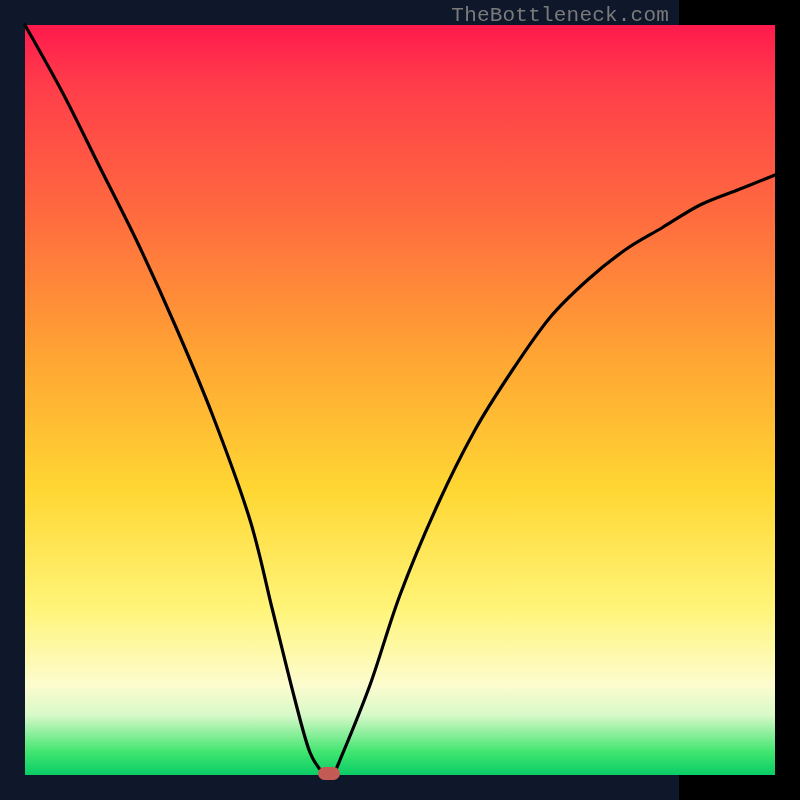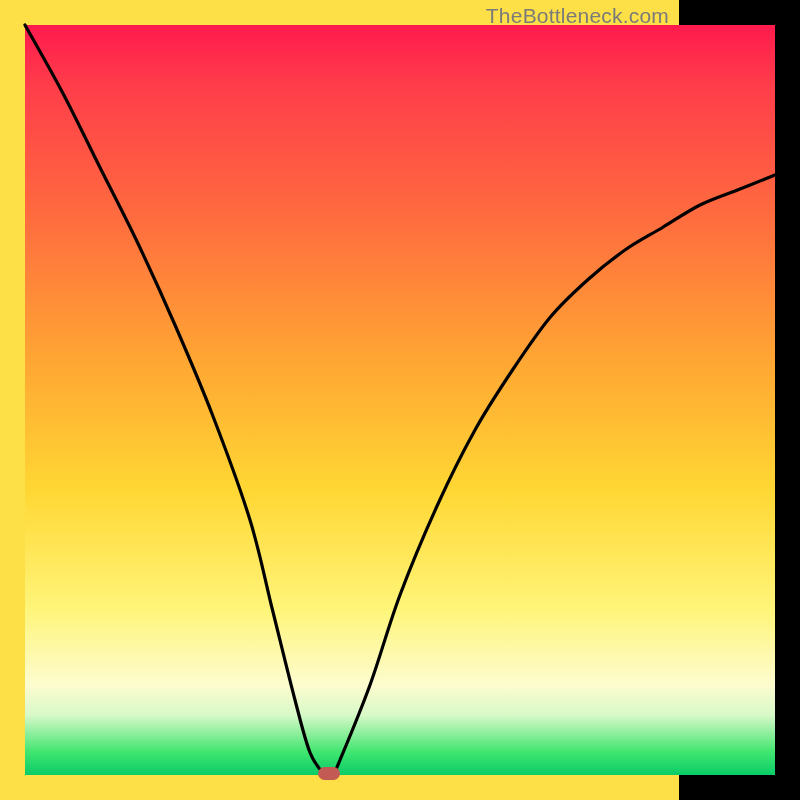--- a/index.html
+++ b/index.html
@@ -10,21 +10,22 @@
     background: #000;
     overflow: hidden;
     font-family: Arial, Helvetica, sans-serif;
   }
   .frame {
     position: absolute;
     left: 0;
     top: 0;
     width: 679px;
     height: 800px;
-    background: #fde047;
+    background: #0f172a;
+    font-family: Liberation Mono, monospace;
   }
   .plot {
     position: absolute;
     left: 25px;
     top: 25px;
     width: 750px;
     height: 750px;
     
     background: linear-gradient(
       to bottom,

